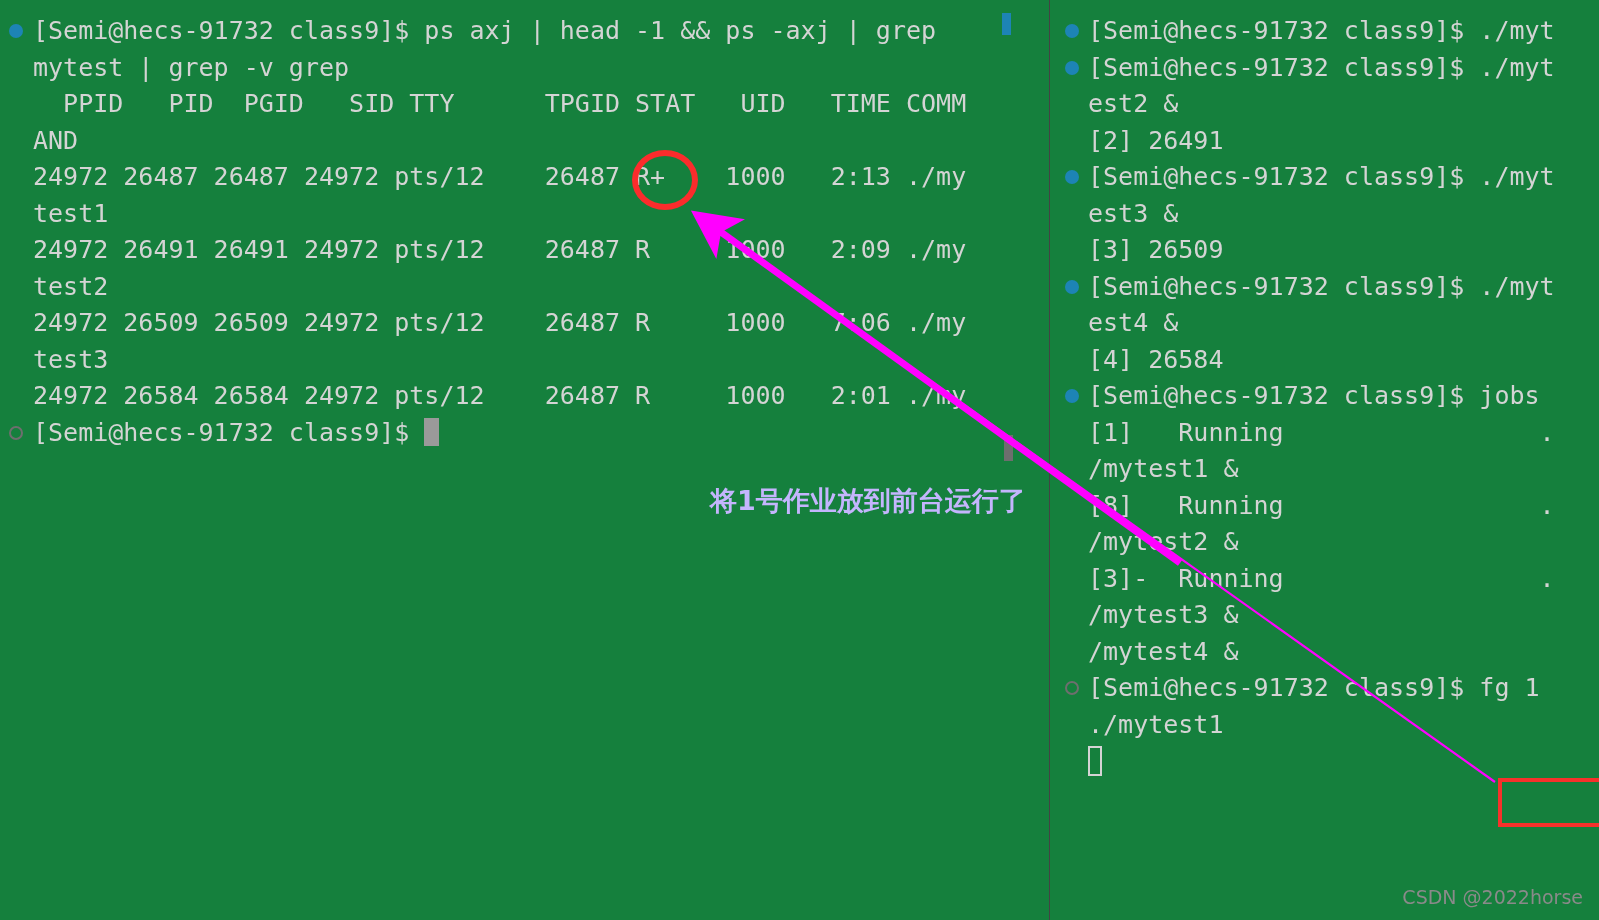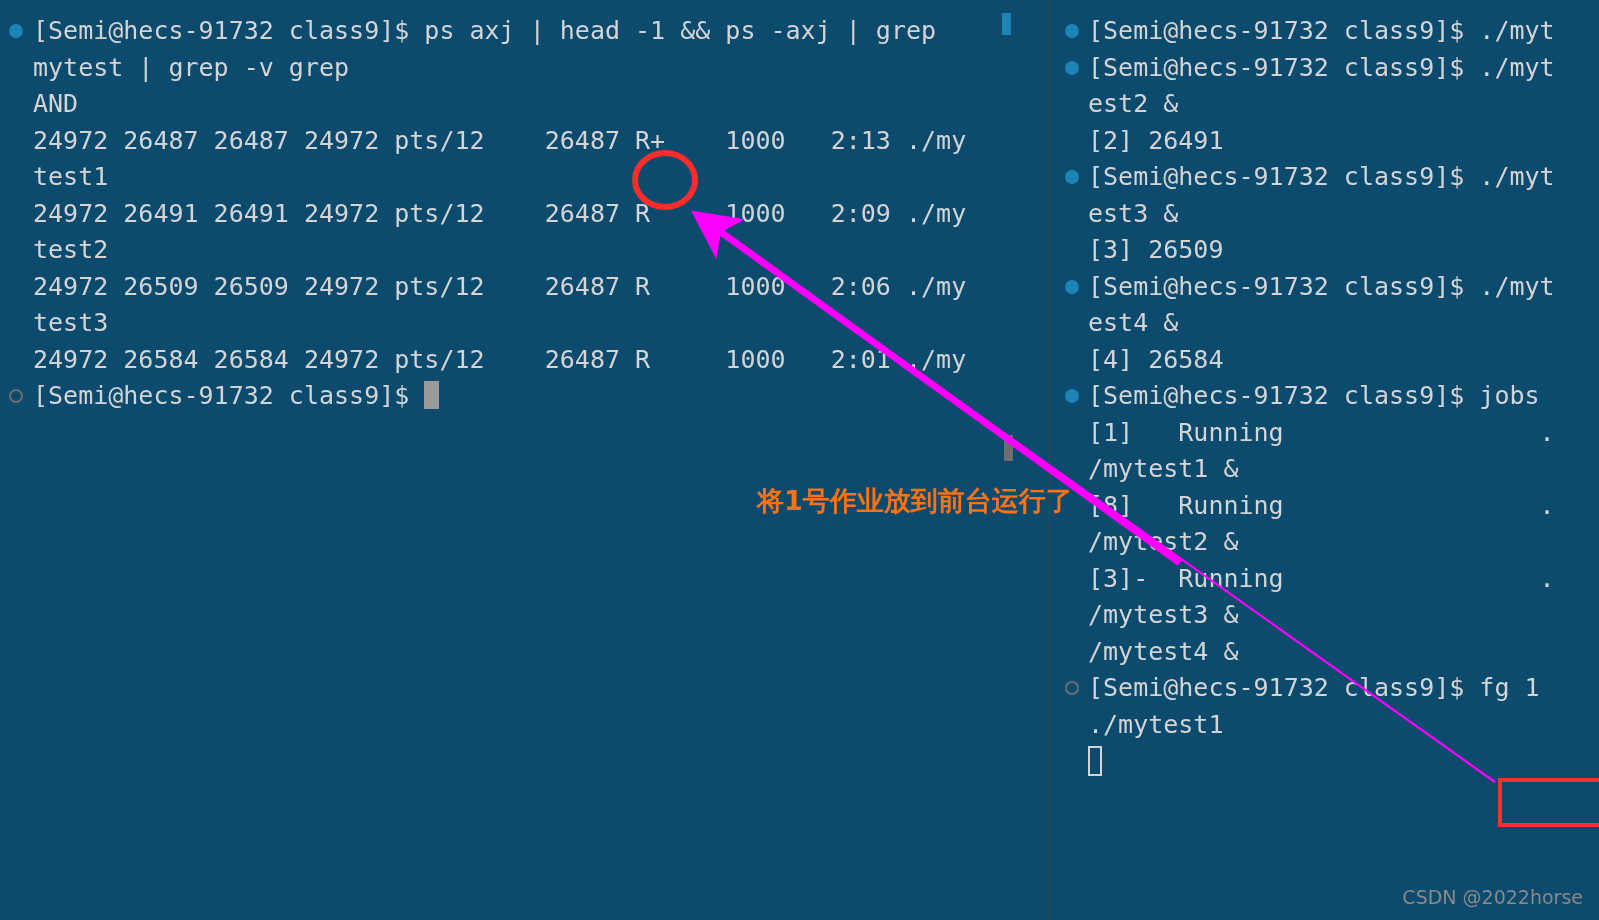--- a/index.html
+++ b/index.html
@@ -13,21 +13,21 @@
     position: relative;
     width: 1599px; height: 920px;
     background: #1a1a1a;
   }
 
   
   .pane {
     position: absolute;
     top: 0;
     height: 920px;
-    background: #0c4a6e;
+    background: #15803d;
     overflow: hidden;
   }
   #pane-left  { left: 0;    width: 1050px; }
   #pane-right { left: 1050px; width: 549px; }
 
   .divider {
     position: absolute;
     left: 1049px; top: 0;
     width: 1px; height: 920px;
     background: #434343;
@@ -87,26 +87,25 @@
 
   
   #annot-layer {
     position: absolute;
     left: 0; top: 0;
     width: 1599px; height: 920px;
     pointer-events: none;
   }
   .annot-text {
     position: absolute;
-    color: #f97316;
+    color: #c4b5fd;
     font-family: "DejaVu Sans", "Liberation Sans", sans-serif;
     font-size: 27px;
     font-weight: 700;
     white-space: nowrap;
-    margin-left: 47px;
   }
   #annot-chinese { left: 710px; top: 483px; }
 
   #red-ellipse {
     position: absolute;
     left: 632px; top: 150px;
     width: 66px; height: 60px;
     border: 6px solid #fb2c2c;
     border-radius: 50%;
   }
@@ -135,32 +134,33 @@
 <div id="root">
 
   <div class="pane" id="pane-left">
     <div class="term" id="left-term">
         <div class="logical-line">
           <div class="marker filled"></div>
           <div class="row">[Semi@hecs-91732 class9]$ ps axj | head -1 &amp;&amp; ps -axj | grep</div>
           <div class="row">mytest | grep -v grep</div>
         </div>
         <div class="logical-line">
+          <div class="row">  PPID   PID  PGID   SID TTY      TPGID STAT   UID   TIME COMM</div>
           <div class="row">AND</div>
         </div>
         <div class="logical-line">
           <div class="row">24972 26487 26487 24972 pts/12    26487 R+    1000   2:13 ./my</div>
           <div class="row">test1</div>
         </div>
         <div class="logical-line">
           <div class="row">24972 26491 26491 24972 pts/12    26487 R     1000   2:09 ./my</div>
           <div class="row">test2</div>
         </div>
         <div class="logical-line">
-          <div class="row">24972 26509 26509 24972 pts/12    26487 R     1000   2:06 ./my</div>
+          <div class="row">24972 26509 26509 24972 pts/12    26487 R     1000   7:06 ./my</div>
           <div class="row">test3</div>
         </div>
         <div class="logical-line">
           <div class="row">24972 26584 26584 24972 pts/12    26487 R     1000   2:01 ./my</div>
         </div>
         <div class="logical-line">
           <div class="marker hollow"></div>
           <div class="row">[Semi@hecs-91732 class9]$ <span class="cursor"></span></div>
         </div>
       </div>

